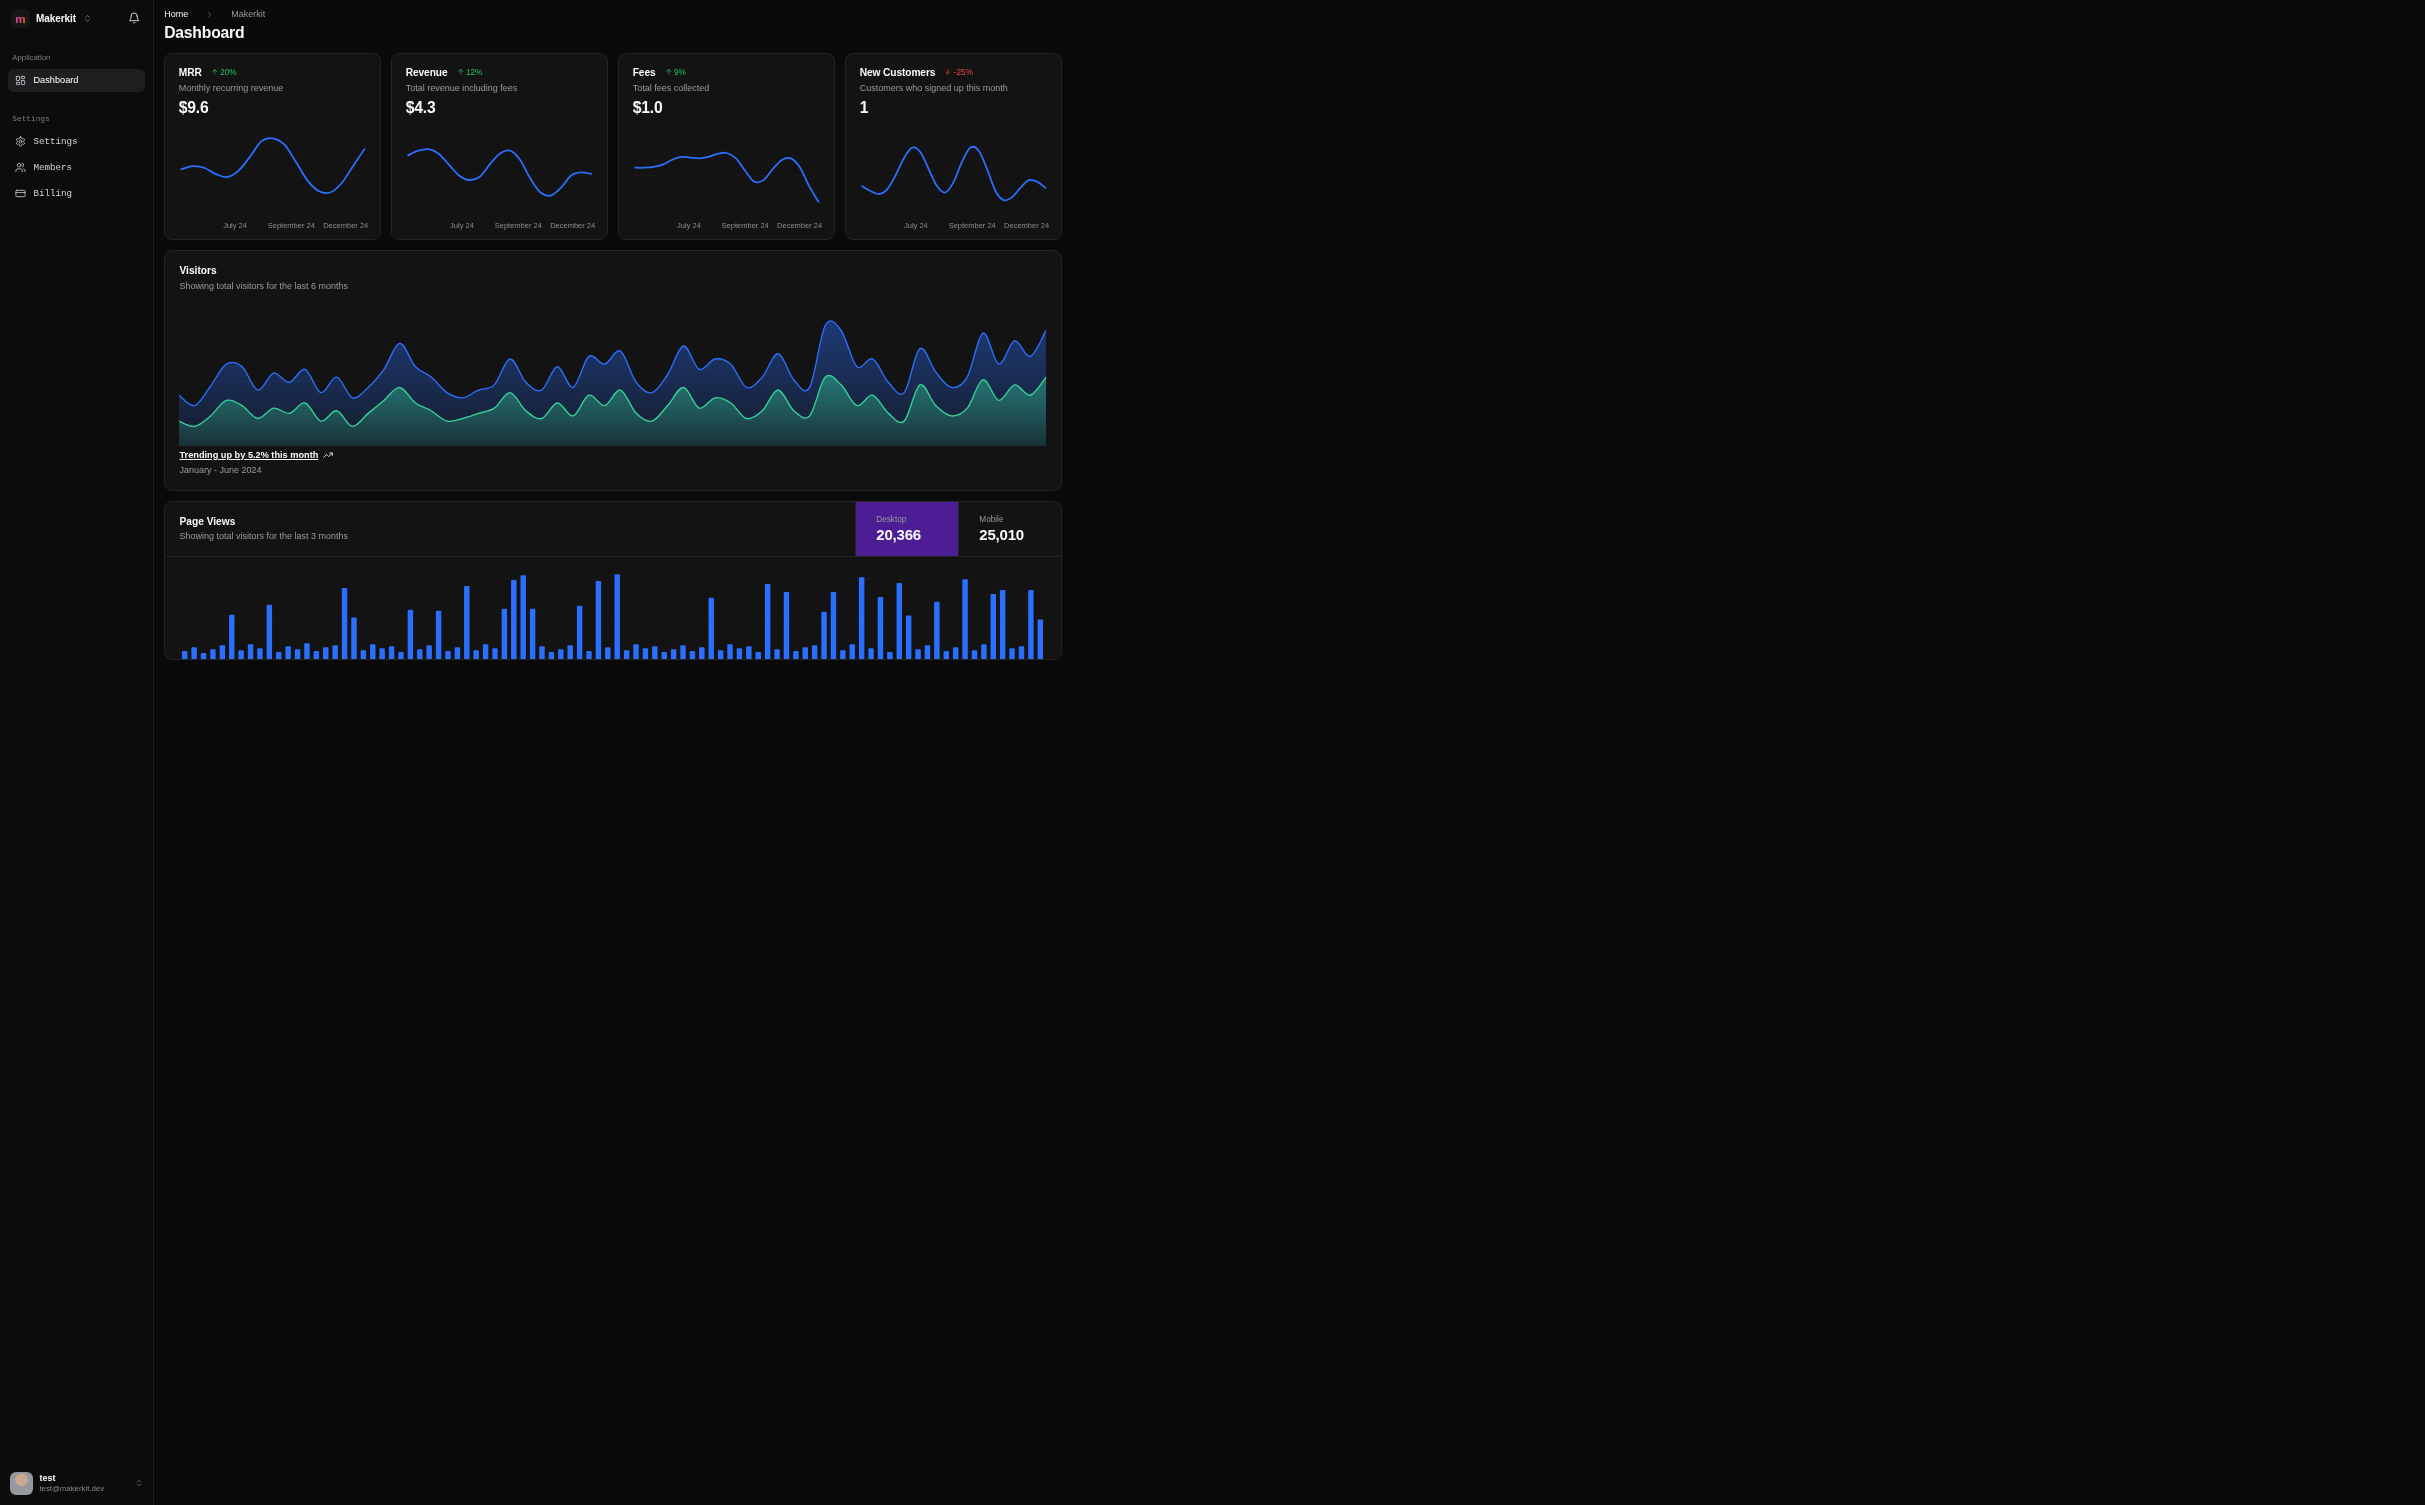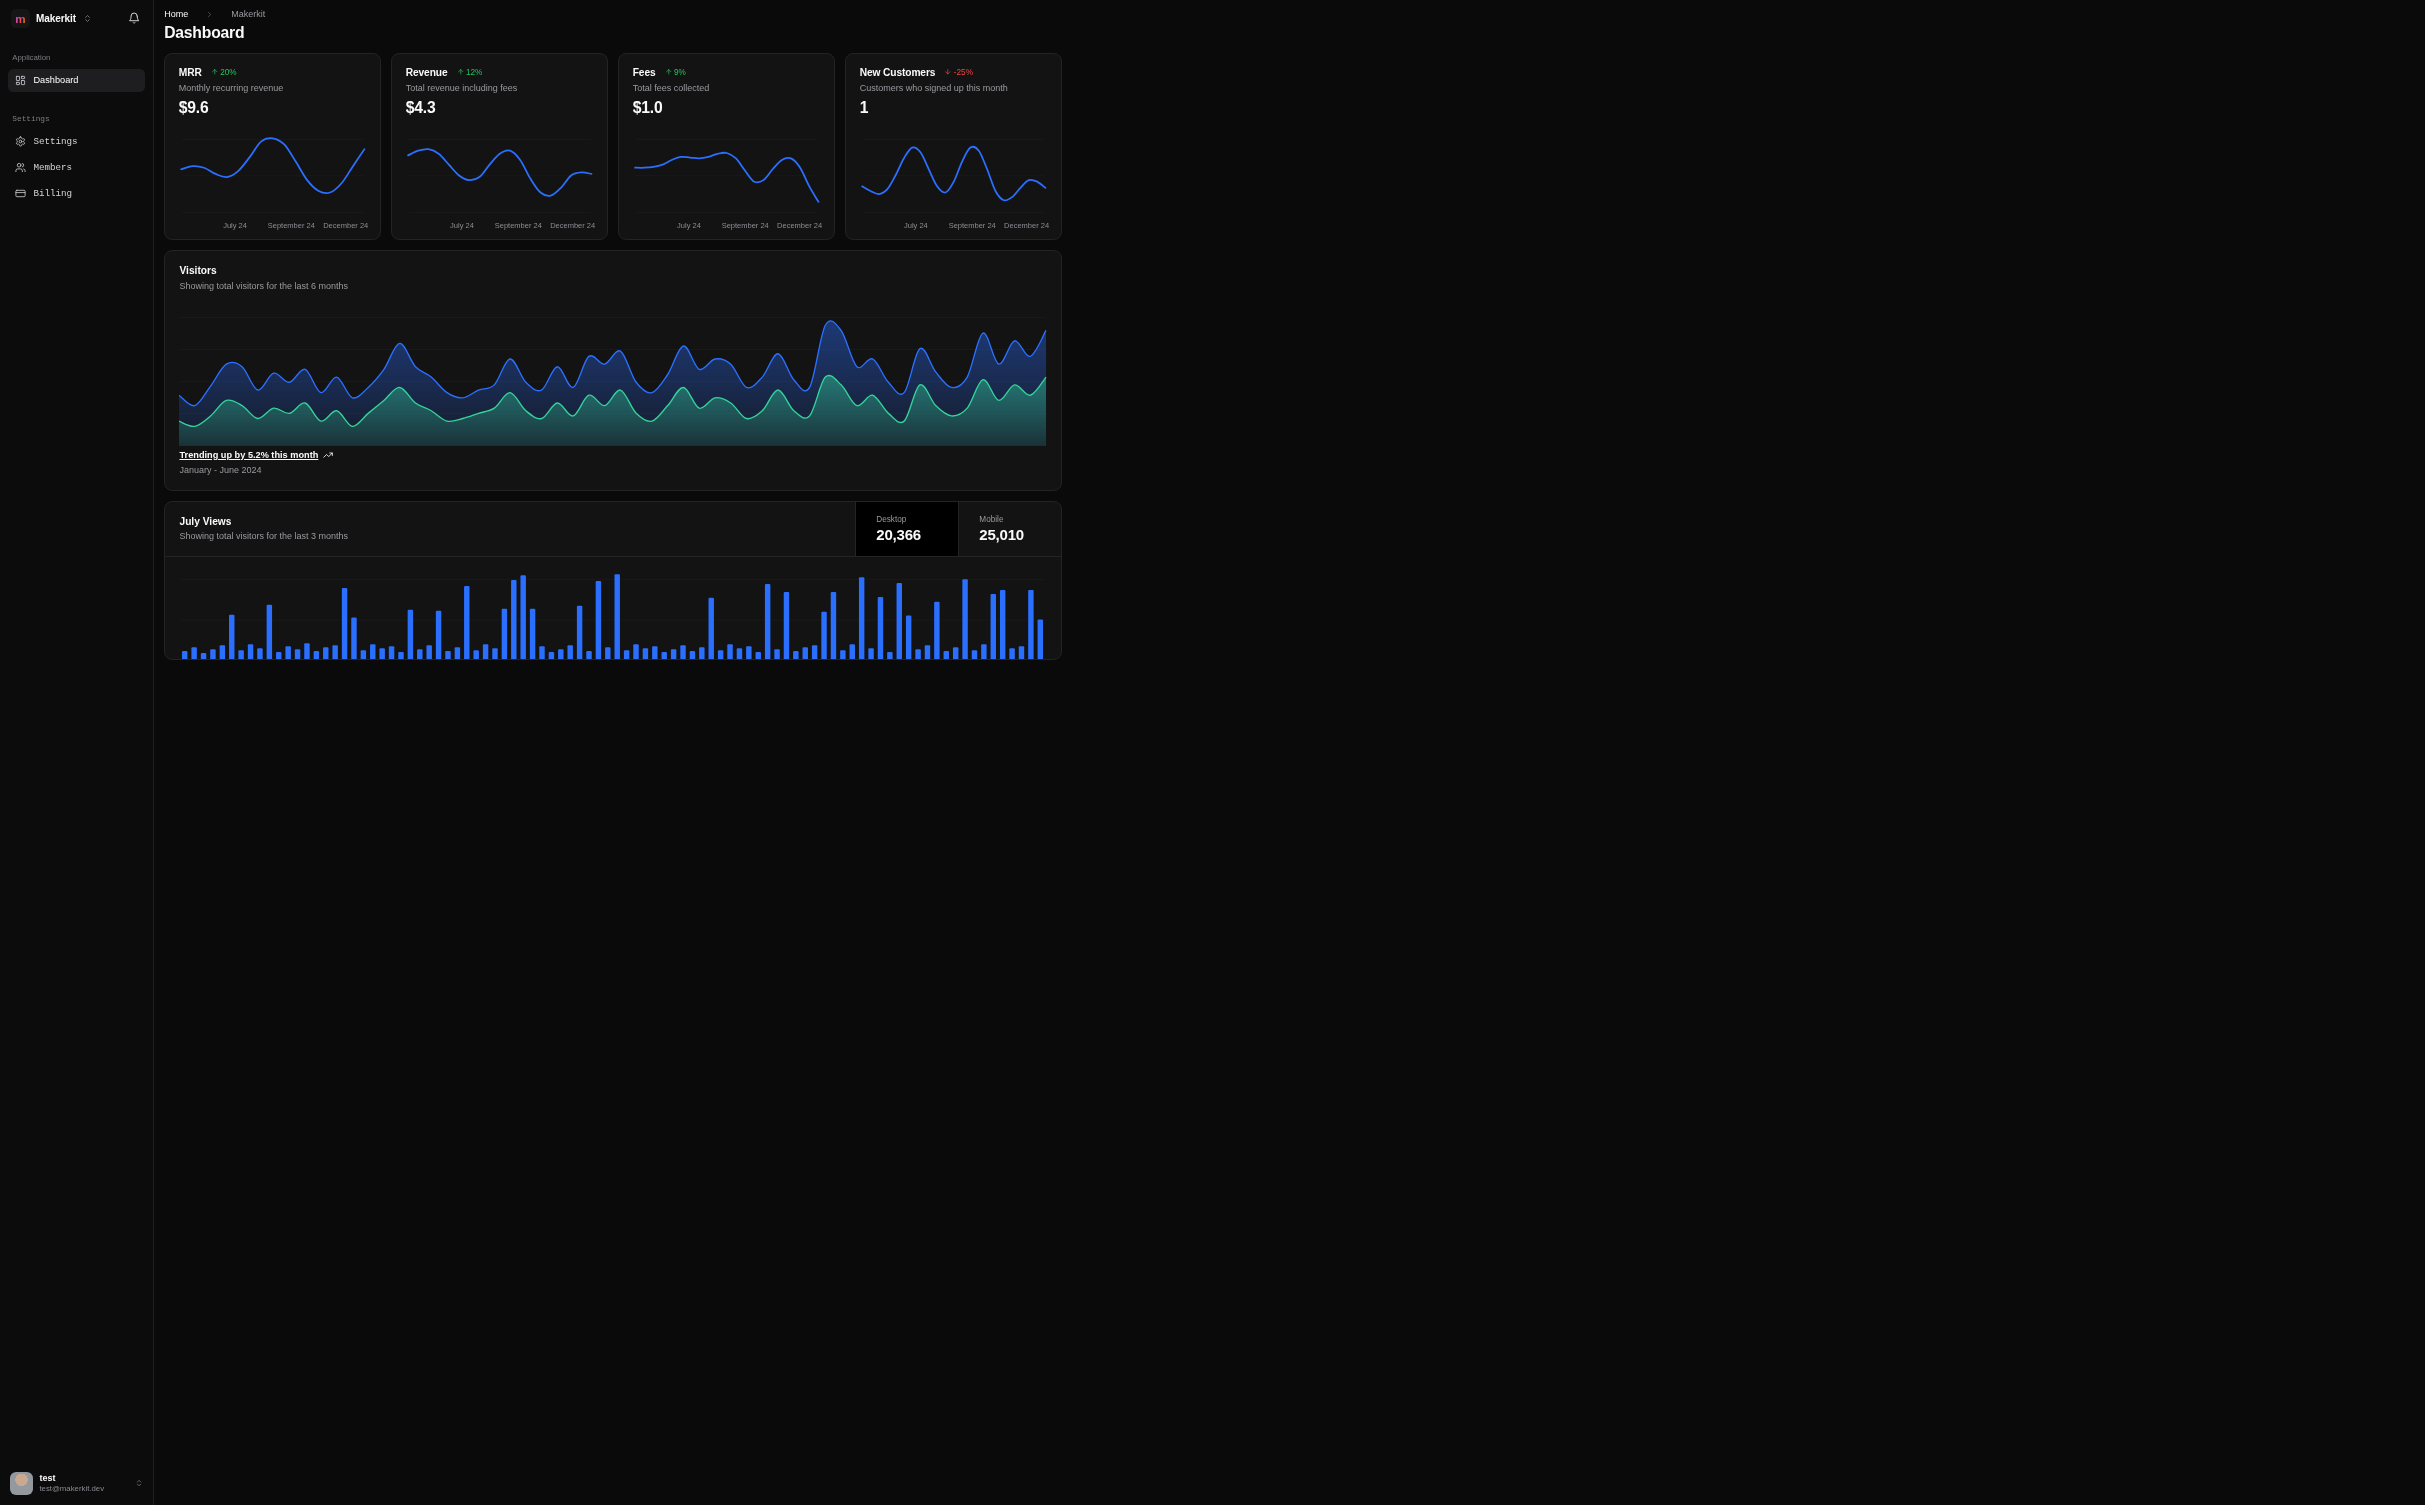--- a/index.html
+++ b/index.html
@@ -94,21 +94,21 @@
   .vis-footer-sub { margin-top:4.8px; font-size:9px; color:#9a9aa0; }
 
   
   .pv-card { margin-top:10.2px; overflow:hidden; padding:0; }
   .pv-header { display:flex; align-items:stretch; border-bottom:0.7px solid #242424; }
   .pv-head-left { flex:1; padding:13.6px 14.3px 15px; }
   .pv-tab {
     width:103px; display:flex; flex-direction:column; justify-content:center;
     padding-left:20.5px; gap:2.7px; border-left:0.7px solid #242424; cursor:pointer;
   }
-  .pv-tab.active { background:#000000; }
+  .pv-tab.active { background:#4c1d95; }
   .pv-tab-label { font-size:8.2px; color:#9a9aa0; }
   .pv-tab-value { font-size:15px; font-weight:700; letter-spacing:-0.2px; }
   .pv-chart { height:102px; margin:0 14.3px; }
 </style>
 </head>
 <body>
 
 <aside class="sidebar">
   <div class="sb-header">
     <div class="logo">
@@ -364,21 +364,21 @@
             <polyline points="16 7 22 7 22 13"></polyline>
           </svg>
       </span>
     </div>
     <div class="vis-footer-sub">January - June 2024</div>
   </section>
 
   <section class="card pv-card">
     <div class="pv-header">
       <div class="pv-head-left">
-        <div class="sec-title">July Views</div>
+        <div class="sec-title">Page Views</div>
         <div class="sec-sub">Showing total visitors for the last 3 months</div>
       </div>
       <div class="pv-tab active">
         <span class="pv-tab-label">Desktop</span>
         <span class="pv-tab-value">20,366</span>
       </div>
       <div class="pv-tab">
         <span class="pv-tab-label">Mobile</span>
         <span class="pv-tab-value">25,010</span>
       </div>

